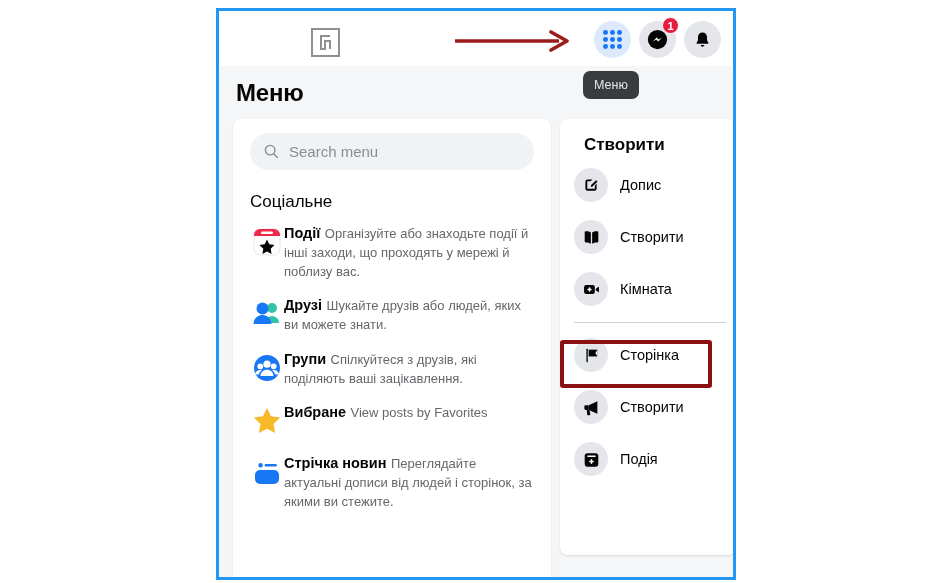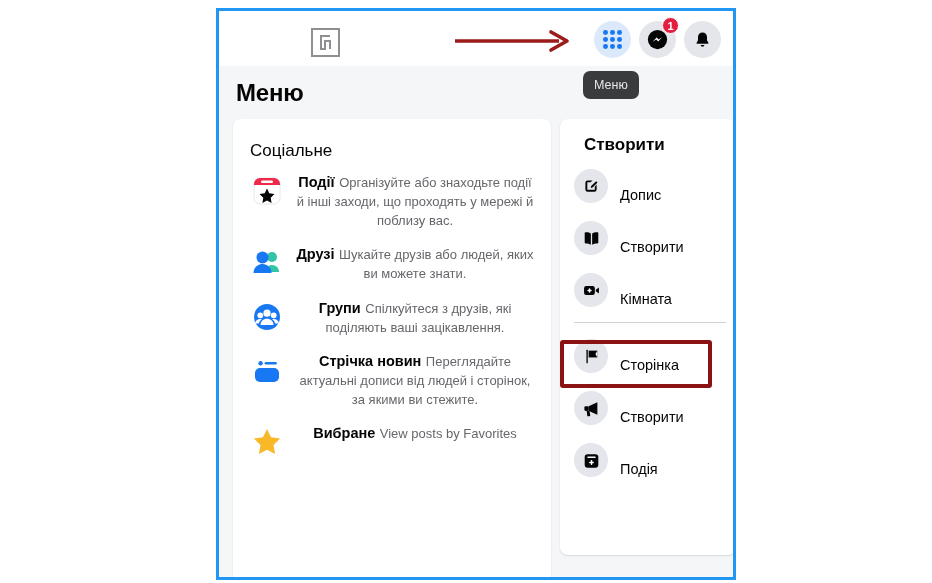--- a/index.html
+++ b/index.html
@@ -190,22 +190,20 @@
     margin: 22px 0 4px 17px;
     font-size: 17px;
     font-weight: normal;
     color: #050505;
   }
 
   .mrow {
     display: flex;
     padding: 8px 17px 8px 17px;
     align-items: flex-start;
-    gap: 12px;
-    text-align: center;
   }
   .mrow .ic { flex: 0 0 auto; width: 34px; height: 34px; margin-top: 1px; }
   .mrow .txt { flex: 1 1 auto; min-width: 0; }
   .mrow .name {
     font-size: 14.5px;
     font-weight: bold;
     color: #050505;
     line-height: 19px;
     margin-bottom: 1px;
   }
@@ -228,21 +226,21 @@
     overflow: hidden;
   }
   .create-title {
     margin: 16px 0 4px 24px;
     font-size: 17px;
     font-weight: bold;
     color: #050505;
   }
   .crow {
     display: flex;
-    align-items: flex-end;
+    align-items: center;
     gap: 12px;
     padding: 8px 10px 8px 14px;
     height: 36px;
   }
   .crow .cic {
     flex: 0 0 auto;
     width: 34px;
     height: 34px;
     border-radius: 50%;
     background: #e4e6eb;
@@ -336,20 +334,29 @@
     <div class="tooltip">Меню</div>
 
     <div class="menu-band">
       <div class="menu-title">Меню</div>
     </div>
 
     <div class="body-area">
 
       <div class="left-card">
 
+        <div class="search-wrap">
+          <span class="mag">
+            <svg width="17" height="17" viewBox="0 0 20 20">
+              <circle cx="8.4" cy="8.4" r="5.6" fill="none" stroke="#8a8d91" stroke-width="1.7"></circle>
+              <line x1="12.6" y1="12.6" x2="17" y2="17" stroke="#8a8d91" stroke-width="1.7" stroke-linecap="round"></line>
+            </svg>
+          </span>
+          <input class="search-input" type="text" placeholder="Search menu" style="">
+        </div>
 
         <div class="sec-title">Соціальне</div>
 
         <div class="mrow">
           <span class="ic">
             <svg width="34" height="34" viewBox="0 0 34 34">
               <rect x="4" y="4" width="26" height="26" rx="6" fill="#ffffff" stroke="#e4e6eb" stroke-width="1"></rect>
               <path d="M4 10 a6 6 0 0 1 6 -6 h14 a6 6 0 0 1 6 6 v1 H4 Z" fill="#f02849"></path>
               <rect x="11" y="6.5" width="12" height="2.6" rx="1.3" fill="#ffffff"></rect>
               <path d="M17 14.5 l2.3 4.7 5.2 .8 -3.8 3.7 .9 5.2 -4.6 -2.4 -4.6 2.4 .9 -5.2 -3.8 -3.7 5.2 -.8 Z" fill="#050505"></path>
@@ -390,41 +397,41 @@
           </span>
           <span class="txt">
             <span class="name">Групи</span>
             <span class="desc">Спілкуйтеся з друзів, які поділяють ваші зацікавлення.</span>
           </span>
         </div>
 
         <div class="mrow">
           <span class="ic">
             <svg width="34" height="34" viewBox="0 0 34 34">
+              <path d="M17 4 l4 8.3 9.1 1.3 -6.6 6.4 1.6 9 -8.1 -4.3 -8.1 4.3 1.6 -9 -6.6 -6.4 9.1 -1.3 Z" fill="#f7b928"></path>
+            </svg>
+          </span>
+          <span class="txt">
+            <span class="name">Вибране</span>
+            <span class="desc">View posts by Favorites</span>
+          </span>
+        </div>
+
+        <div class="mrow">
+          <span class="ic">
+            <svg width="34" height="34" viewBox="0 0 34 34">
               <rect x="5" y="5" width="24" height="24" rx="6" fill="#ffffff"></rect>
               <rect x="5" y="15" width="24" height="14" rx="5" fill="#1877f2"></rect>
               <circle cx="10.6" cy="10.3" r="2.2" fill="#1877f2"></circle>
               <rect x="14.6" y="9.1" width="12.2" height="2.4" rx="1.2" fill="#1877f2"></rect>
             </svg>
           </span>
           <span class="txt">
             <span class="name">Стрічка новин</span>
             <span class="desc">Переглядайте актуальні дописи від людей і сторінок, за якими ви стежите.</span>
-          </span>
-        </div>
-
-        <div class="mrow">
-          <span class="ic">
-            <svg width="34" height="34" viewBox="0 0 34 34">
-              <path d="M17 4 l4 8.3 9.1 1.3 -6.6 6.4 1.6 9 -8.1 -4.3 -8.1 4.3 1.6 -9 -6.6 -6.4 9.1 -1.3 Z" fill="#f7b928"></path>
-            </svg>
-          </span>
-          <span class="txt">
-            <span class="name">Вибране</span>
-            <span class="desc">View posts by Favorites</span>
           </span>
         </div>
 
       </div>
 
       <div class="right-card">
 
         <div class="create-title">Створити</div>
 
         <div class="crow">

